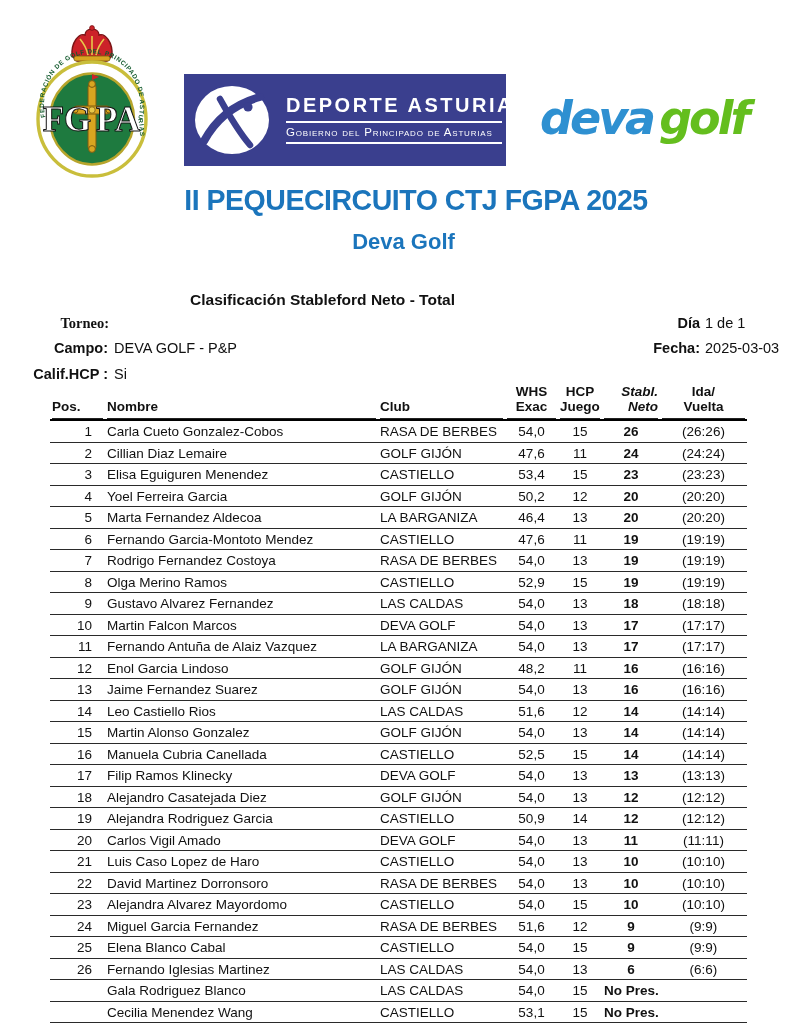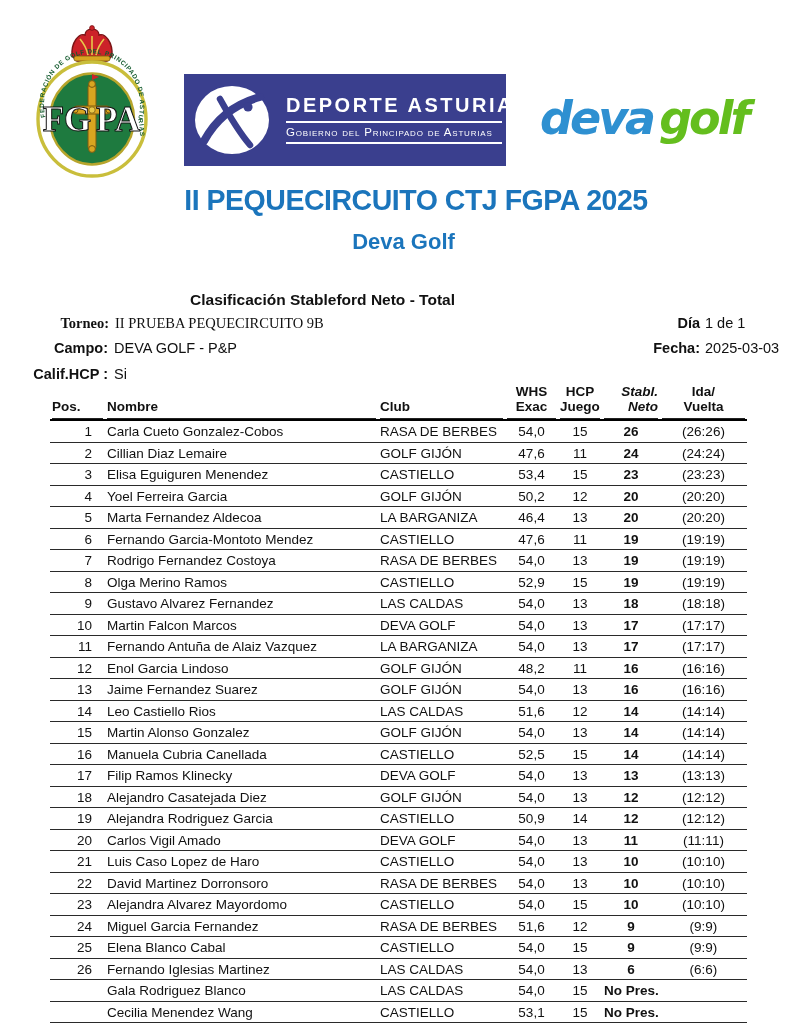--- a/index.html
+++ b/index.html
@@ -127,21 +127,20 @@
   </div>
 
   <div class="doc-title">
     <span>II PEQUECIRCUITO CTJ FGPA 2025</span>
   </div>
   <div class="venue">Deva Golf</div>
   <div class="clasif">Clasificación Stableford Neto - Total</div>
 
   <div class="info-line l1">
     <span class="lbl">Torneo:</span>
-    <span>II PRUEBA PEQUECIRCUITO 9B</span>
   </div>
   <div class="info-line info-right r1">
     <span class="lbl">Día</span>
     <span>1 de 1</span>
   </div>
   <div class="info-line l2">
     <span class="lbl">Campo:</span>
     <span>DEVA GOLF - P&amp;P</span>
   </div>
   <div class="info-line info-right r2">

